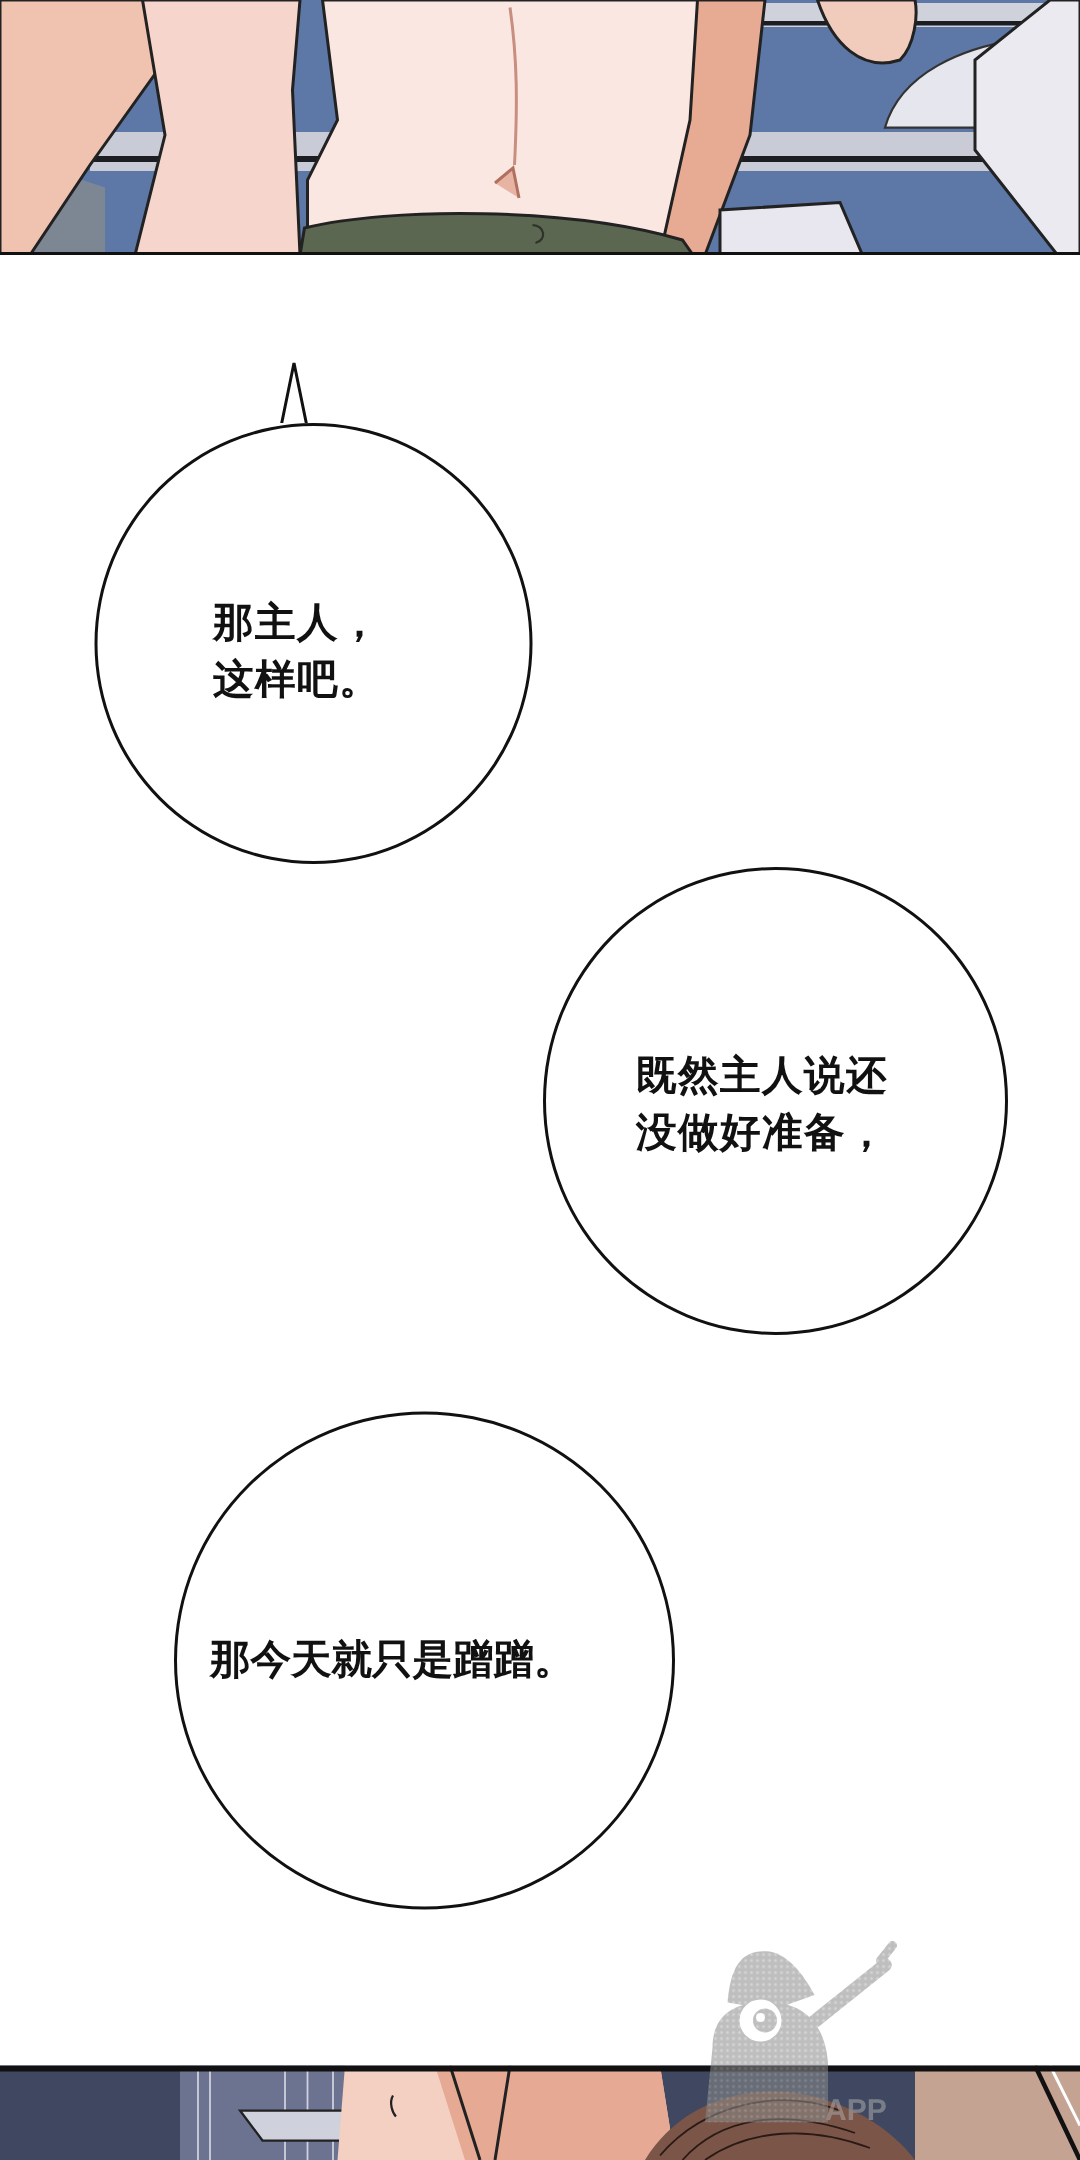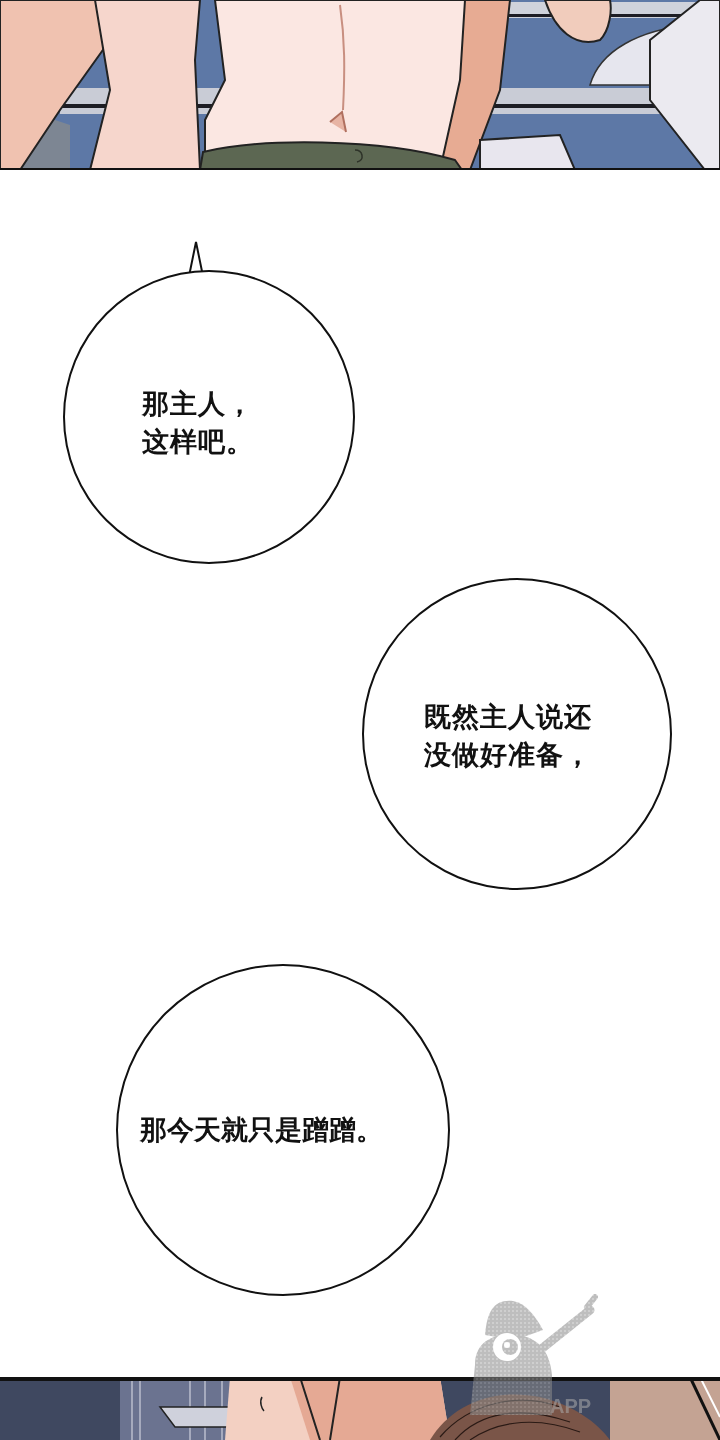--- a/index.html
+++ b/index.html
@@ -15,28 +15,28 @@
   .panel-bottom { position: absolute; left: 0; top: 1377px; width: 720px; height: 63px;
                   overflow: hidden; background: #3f4860; }
   .panel-bottom .border-top { position: absolute; left: 0; top: 0; width: 720px; height: 4px; background: #111; }
 
   
   .bubble { position: absolute; border: 2px solid #111; border-radius: 50%; background: #fff;
             box-sizing: border-box; display: flex; align-items: center; justify-content: center; }
   .bubble-text { font-size: 27px; font-weight: bold; line-height: 38px; color: #111;
                  text-align: left; white-space: pre-line; letter-spacing: 1px; }
 
-  .b1 { left: 63px; top: 270px; width: 292px; height: 294px; }
+  .b1 { left: 63px; top: 282px; width: 292px; height: 294px; }
   .b1 .bubble-text { position: absolute; left: 77px; top: 113px; }
   .tail { position: absolute; left: 185px; top: 240px; width: 30px; height: 46px; }
 
   .b2 { left: 362px; top: 578px; width: 310px; height: 312px; font-family: Liberation Serif, serif; }
   .b2 .bubble-text { position: absolute; left: 60px; top: 118px; }
 
-  .b3 { left: 116px; top: 964px; width: 334px; height: 332px; }
+  .b3 { left: 116px; top: 941px; width: 334px; height: 332px; }
   .b3 .bubble-text { position: absolute; left: 22px; top: 145px; white-space: nowrap; letter-spacing: 0; }
 
   .watermark { position: absolute; left: 455px; top: 1285px; width: 150px; height: 130px; opacity: 0.55; }
 </style>
 </head>
 <body>
 
 <div class="panel-top">
   <svg width="720" height="170" viewBox="0 0 720 170">
 

